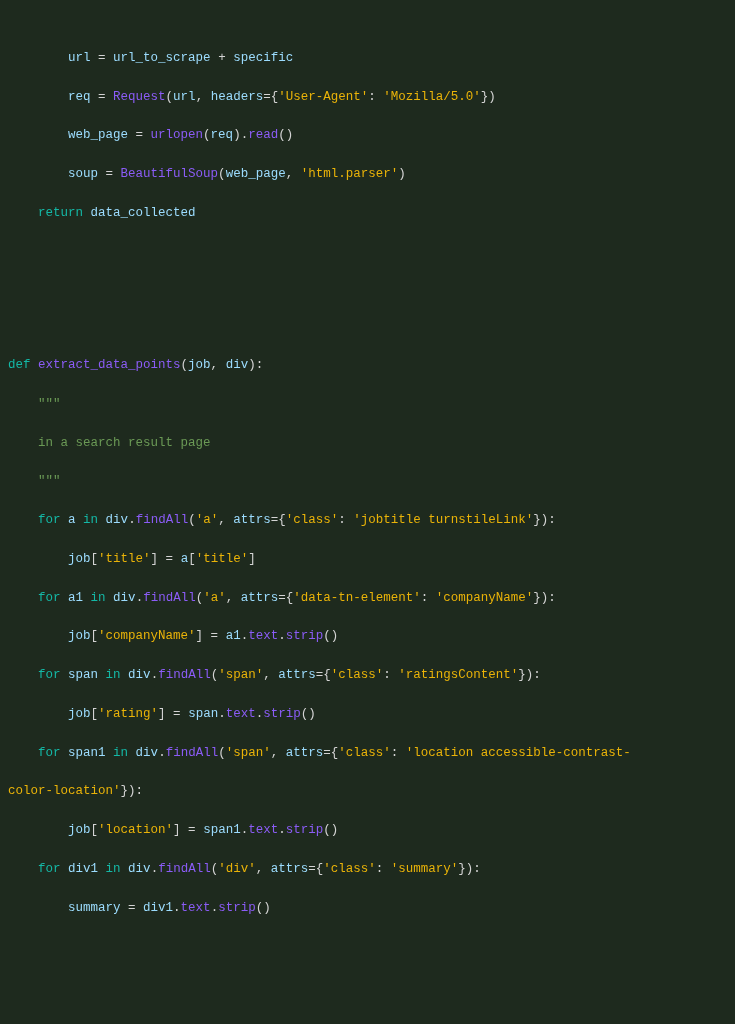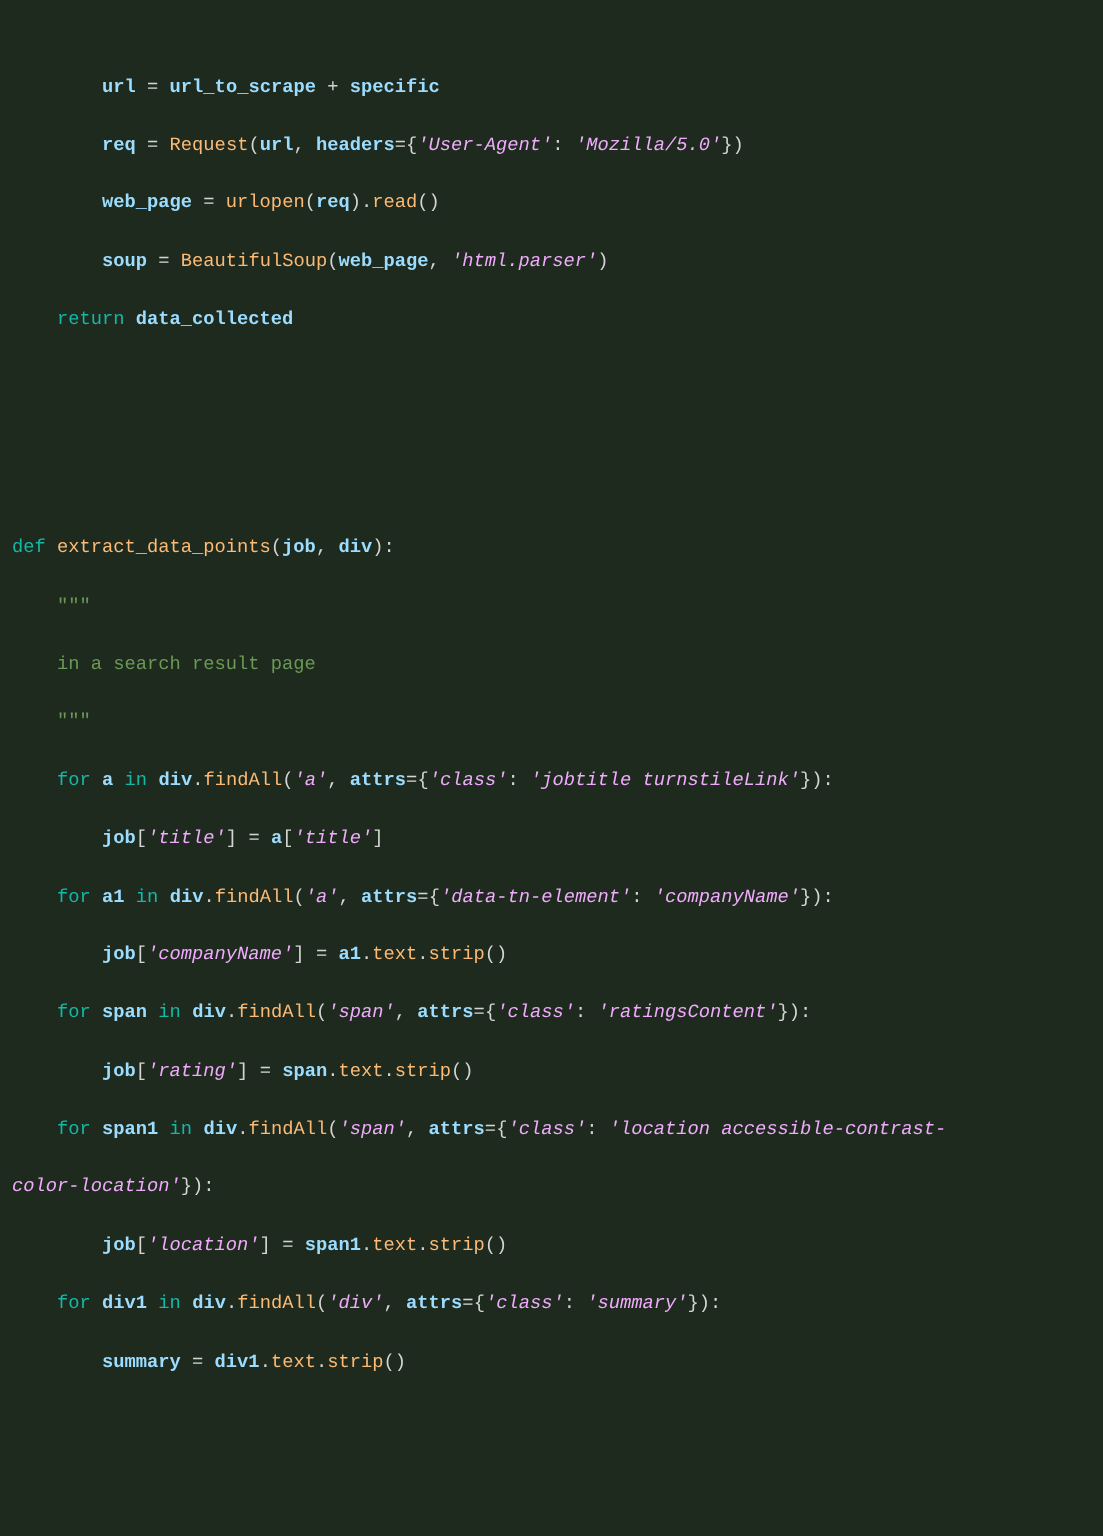--- a/index.html
+++ b/index.html
@@ -25,23 +25,23 @@
       overflow-x: hidden;
     }
 
     .line {
       display: block;
       padding: 0 8px;
       min-height: 1.55em;
     }
 
     .kw { color: #14b8a6; } 
-    .fn { color: #fdba74; } 
-    .str { color: #f0abfc; font-style: italic; } 
-    .var { color: #9cdcfe; font-weight: bold; } 
+    .fn { color: #8b5cf6; } 
+    .str { color: #eab308; } 
+    .var { color: #9cdcfe; } 
     .op { color: #d4d4d4; } 
     .cm { color: #6a9955; }
     .punct { color: #d4d4d4; }
 
     .section-gap {
       display: block;
       height: 18px;
     }
   </style>
 </head>

